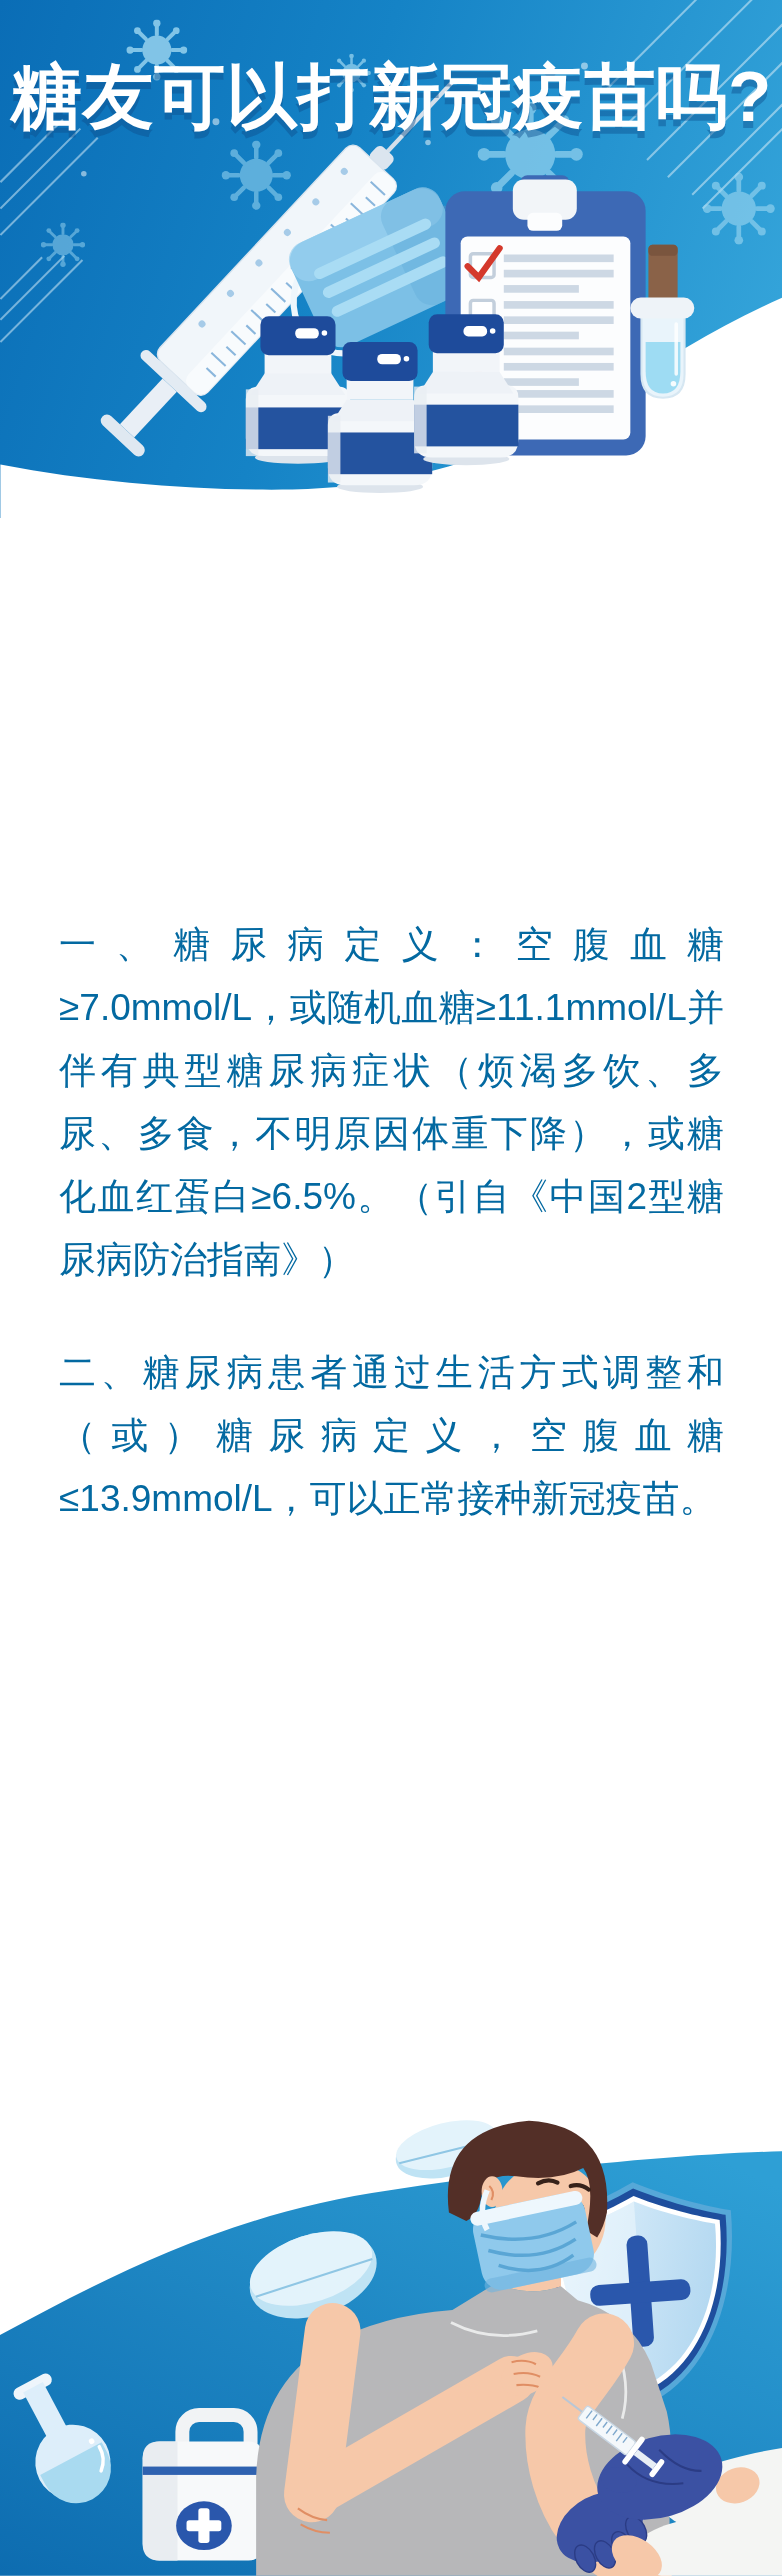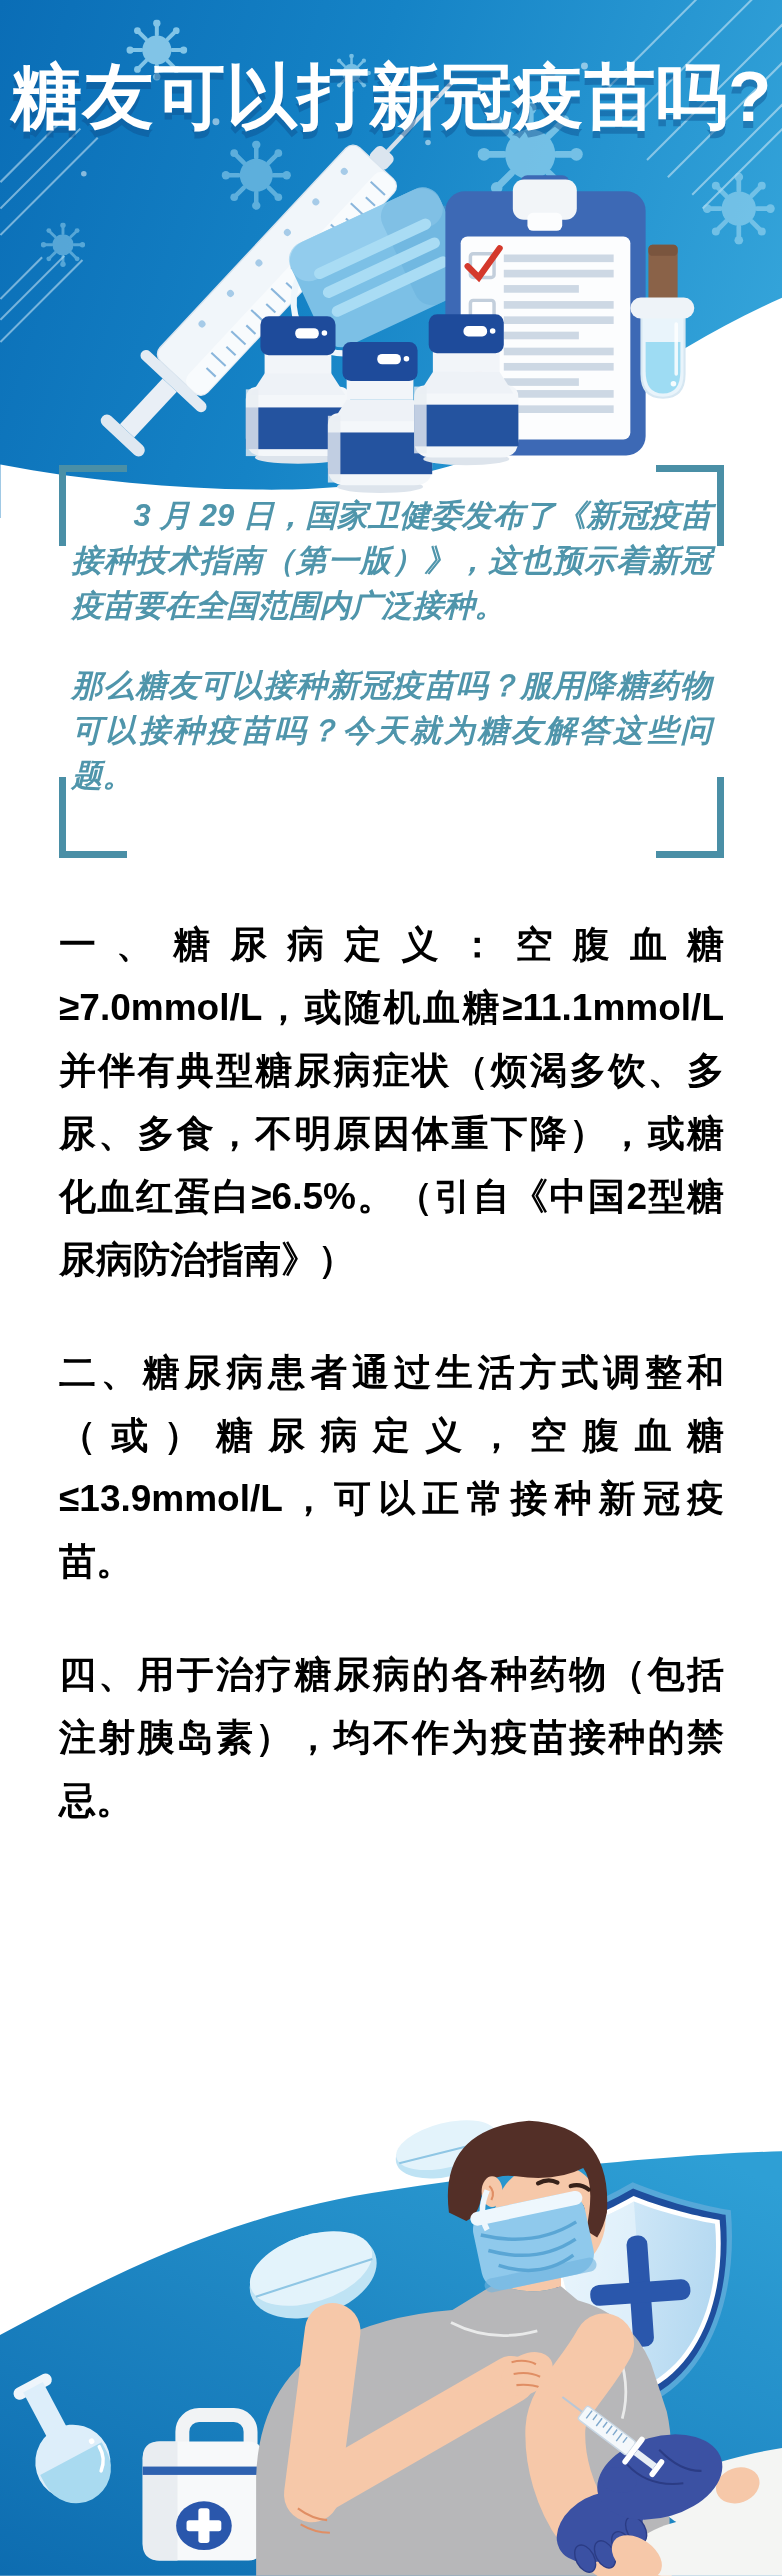--- a/index.html
+++ b/index.html
@@ -29,21 +29,21 @@
     position:absolute; top:28px; left:12.5px; right:12.5px;
     font-size:31px; line-height:45px; font-style:italic; font-weight:700;
     color:#4f95ab; text-align:justify;
   }
   .quote-text p { margin:0; }
   .quote-text p.first { text-indent:2em; }
   .quote-text p.second { margin-top:35px; }
   
   .article {
     position:absolute; top:913px; left:59px; width:665px; z-index:2;
-    font-size:37px; font-weight:700; color:#000000; line-height:63px;
+    font-size:37px; font-weight:400; color:#0369a1; line-height:63px;
     text-align:justify;
   }
   .article p { margin:0 0 50px 0; }
   
   .footer { position:absolute; top:2101px; left:0; width:783px; height:475px; }
 </style>
 </head>
 <body>
 
 <div class="poster">
@@ -229,35 +229,24 @@
         <rect x="595" y="582" width="150" height="60" fill="#24539f"></rect>
         <rect x="595" y="556" width="18" height="96" fill="#e8edf3" opacity="0.8"></rect>
         <rect x="616" y="452" width="108" height="56" rx="12" fill="#1e4b9b"></rect>
         <rect x="666" y="469" width="34" height="15" rx="7" fill="#ffffff"></rect>
           <circle cx="708" cy="476" r="4" fill="#ffffff"></circle>
       </g>
     </svg>
     <h1 class="title">糖友可以打新冠疫苗吗?</h1>
   </div>
 
-  <div class="quote">
-    <span class="corner tl"></span>
-    <span class="corner tr"></span>
-    <span class="corner bl"></span>
-    <span class="corner br"></span>
-    <div class="quote-text">
-      <p class="first">3 月 29 日，国家卫健委发布了《新冠疫苗接种技术指南（第一版）》，这也预示着新冠疫苗要在全国范围内广泛接种。</p>
-      <p class="second">那么糖友可以接种新冠疫苗吗？服用降糖药物可以接种疫苗吗？今天就为糖友解答这些问题。</p>
-    </div>
-  </div>
 
   <div class="article">
     <p>一、糖尿病定义：空腹血糖≥7.0mmol/L，或随机血糖≥11.1mmol/L并伴有典型糖尿病症状（烦渴多饮、多尿、多食，不明原因体重下降），或糖化血红蛋白≥6.5%。（引自《中国2型糖尿病防治指南》）</p>
     <p>二、糖尿病患者通过生活方式调整和（或）糖尿病定义，空腹血糖≤13.9mmol/L，可以正常接种新冠疫苗。</p>
-    <p>四、用于治疗糖尿病的各种药物（包括注射胰岛素），均不作为疫苗接种的禁忌。</p>
   </div>
 
   <div class="footer">
     
     <svg width="783" height="475" viewBox="0 0 1125 682">
       <defs>
         <linearGradient id="blobGrad" x1="0" y1="1" x2="0.9" y2="0">
           <stop offset="0" stop-color="#0d6cb0"></stop>
             <stop offset="1" stop-color="#2e9fd5"></stop>
         </linearGradient>

